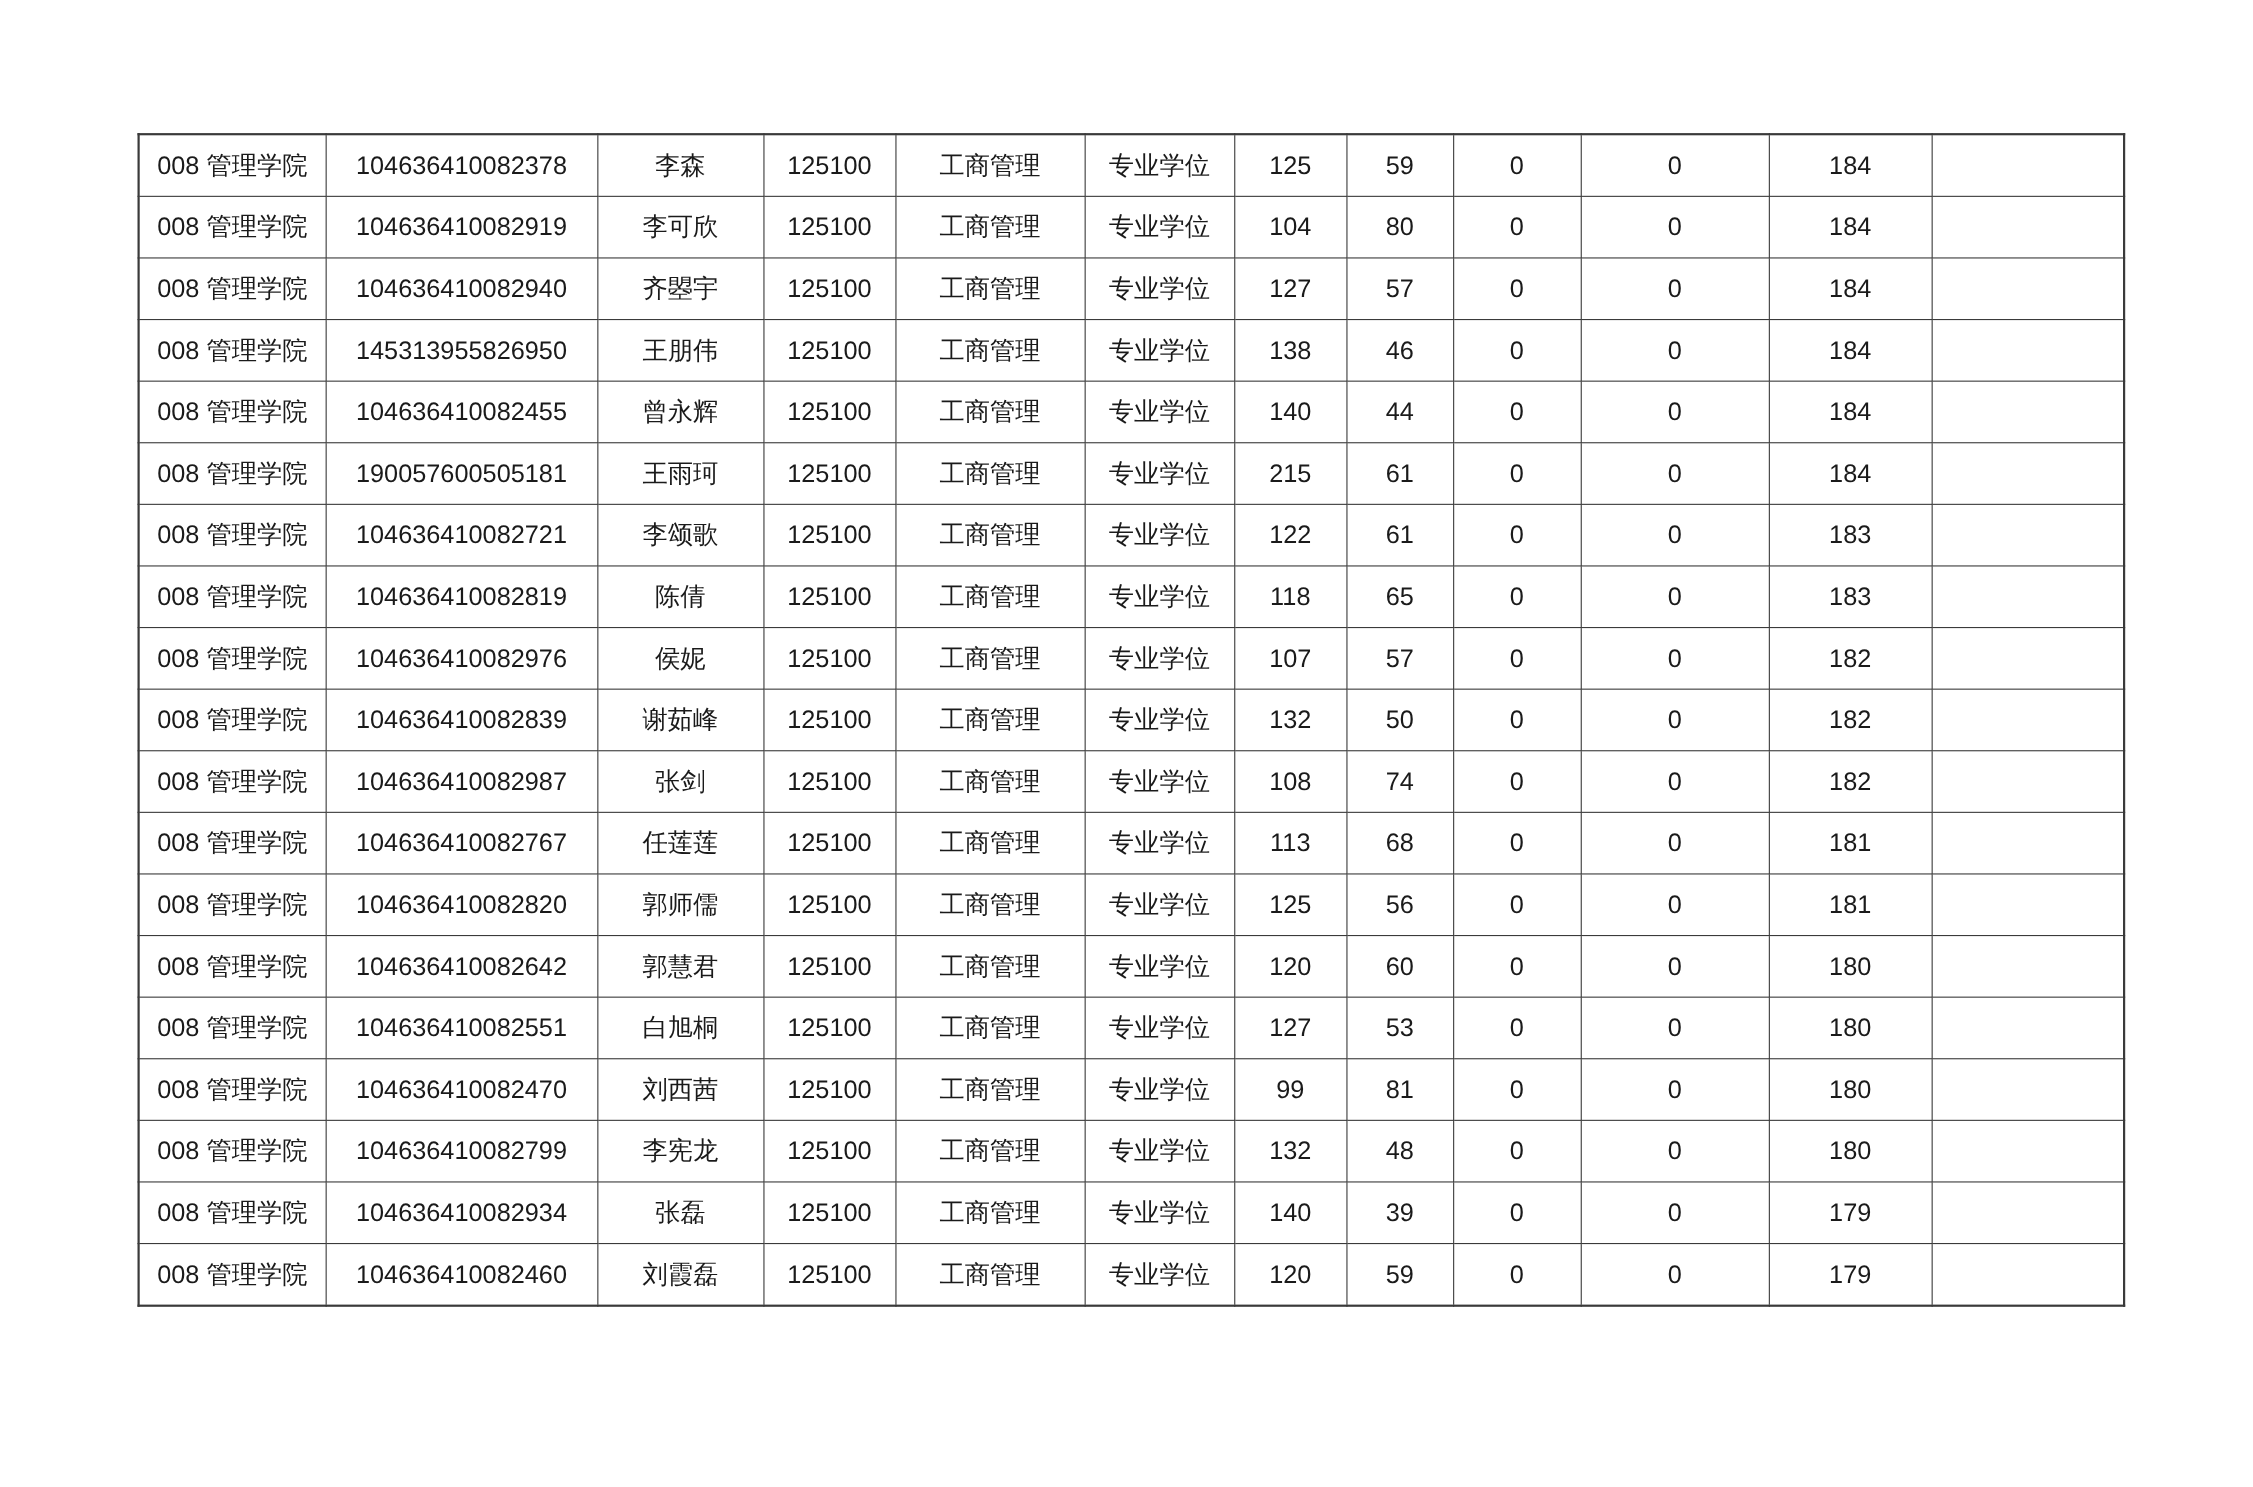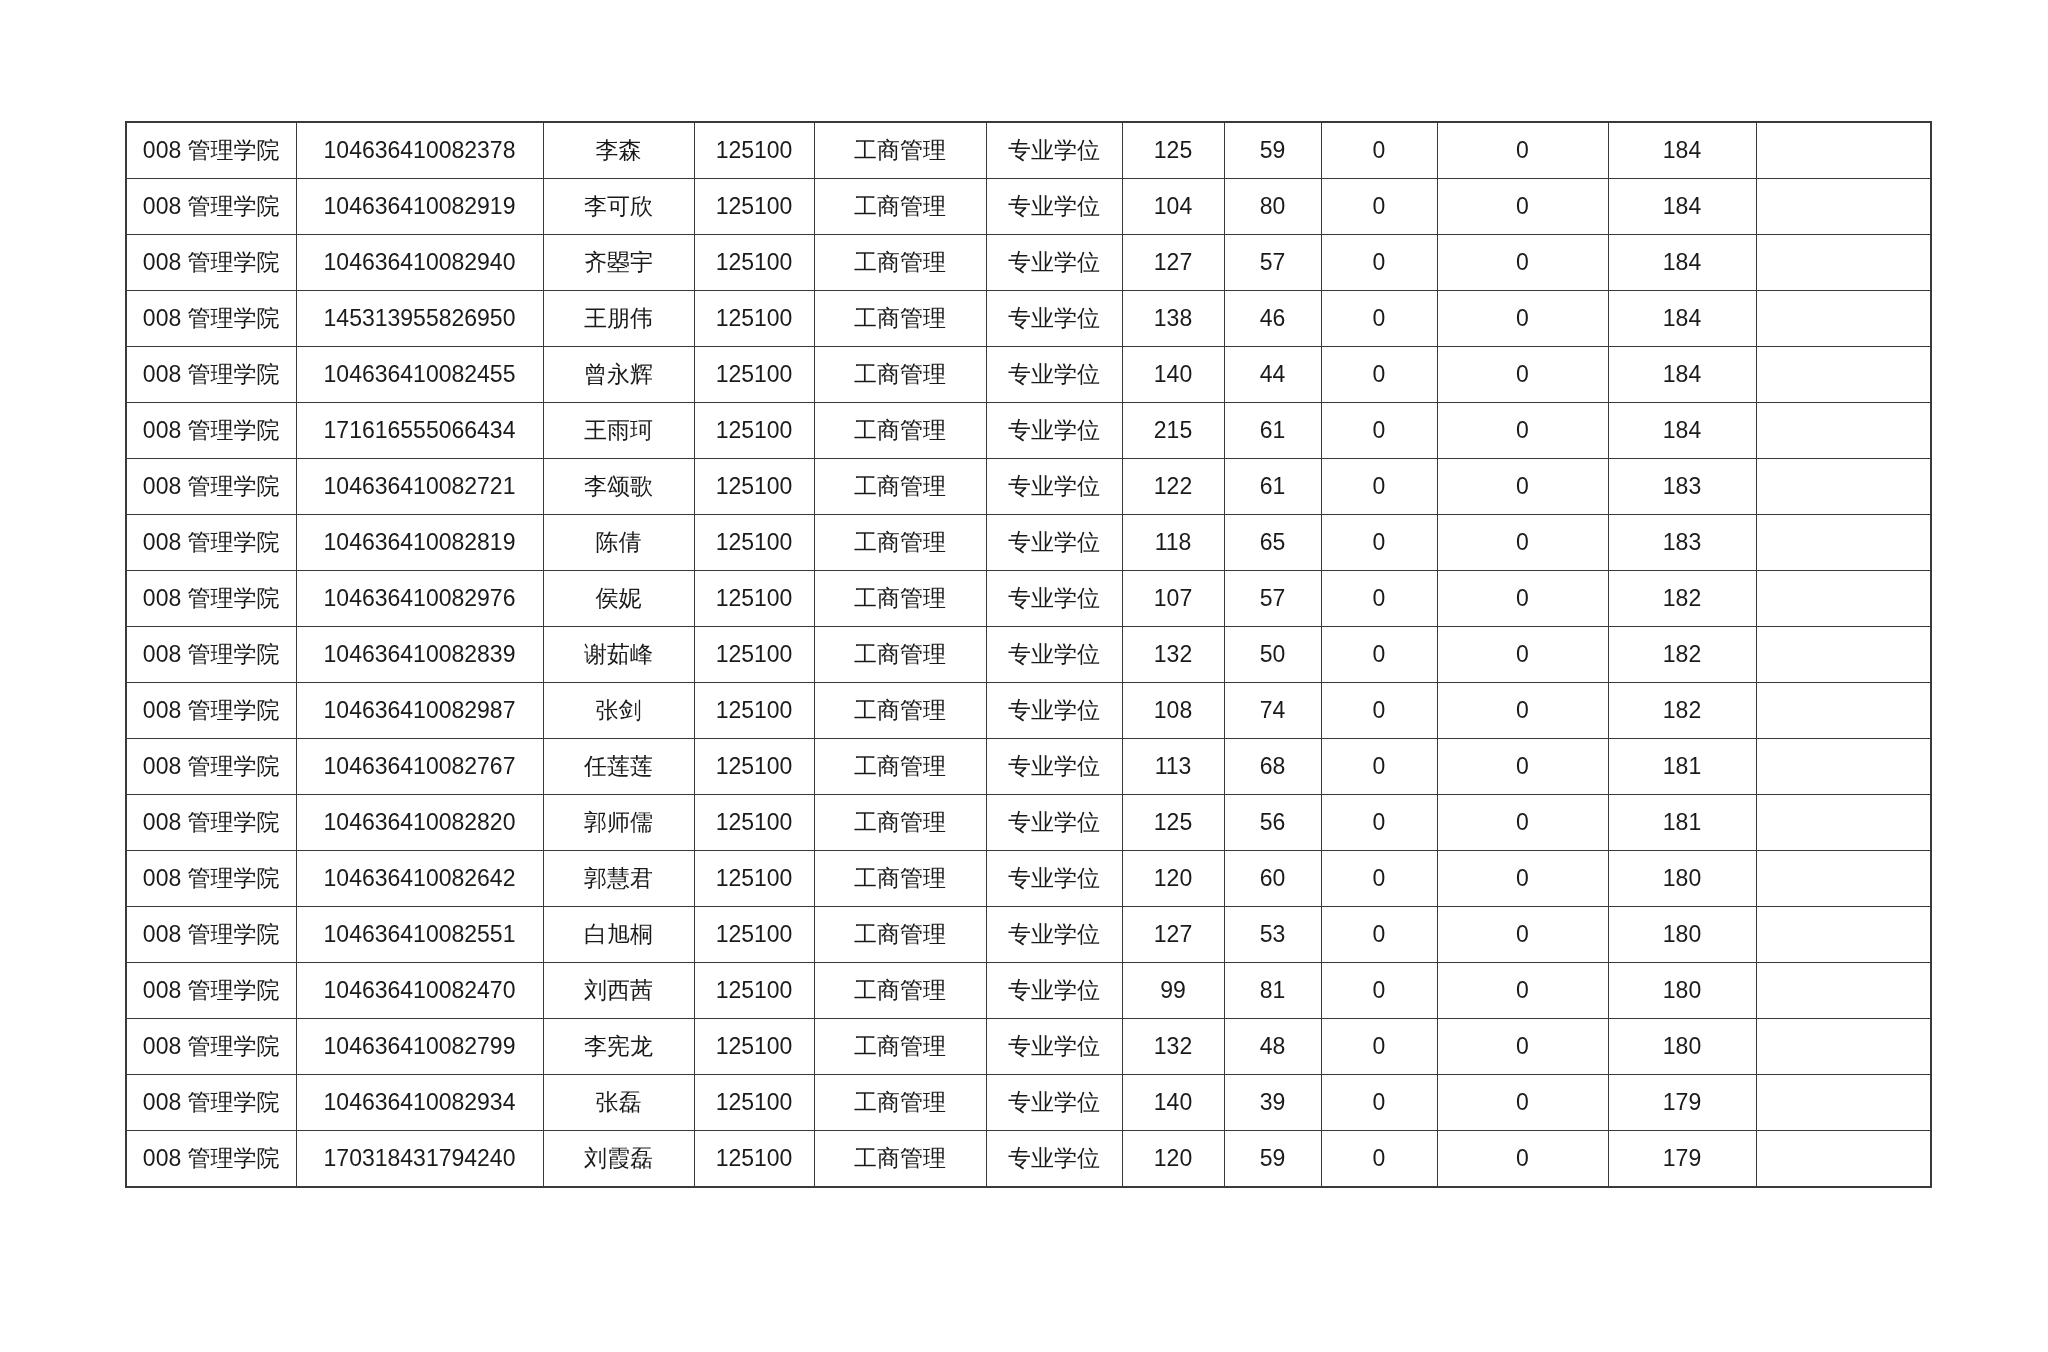--- a/index.html
+++ b/index.html
@@ -135,21 +135,21 @@
     <td>专业学位</td>
     <td>140</td>
     <td>44</td>
     <td>0</td>
     <td>0</td>
     <td>184</td>
     <td></td>
   </tr>
         <tr>
     <td>008 管理学院</td>
-    <td>171616555066434</td>
+    <td>190057600505181</td>
     <td>王雨珂</td>
     <td>125100</td>
     <td>工商管理</td>
     <td>专业学位</td>
     <td>215</td>
     <td>61</td>
     <td>0</td>
     <td>0</td>
     <td>184</td>
     <td></td>
@@ -317,21 +317,21 @@
     <td>专业学位</td>
     <td>140</td>
     <td>39</td>
     <td>0</td>
     <td>0</td>
     <td>179</td>
     <td></td>
   </tr>
         <tr>
     <td>008 管理学院</td>
-    <td>170318431794240</td>
+    <td>104636410082460</td>
     <td>刘霞磊</td>
     <td>125100</td>
     <td>工商管理</td>
     <td>专业学位</td>
     <td>120</td>
     <td>59</td>
     <td>0</td>
     <td>0</td>
     <td>179</td>
     <td></td>

